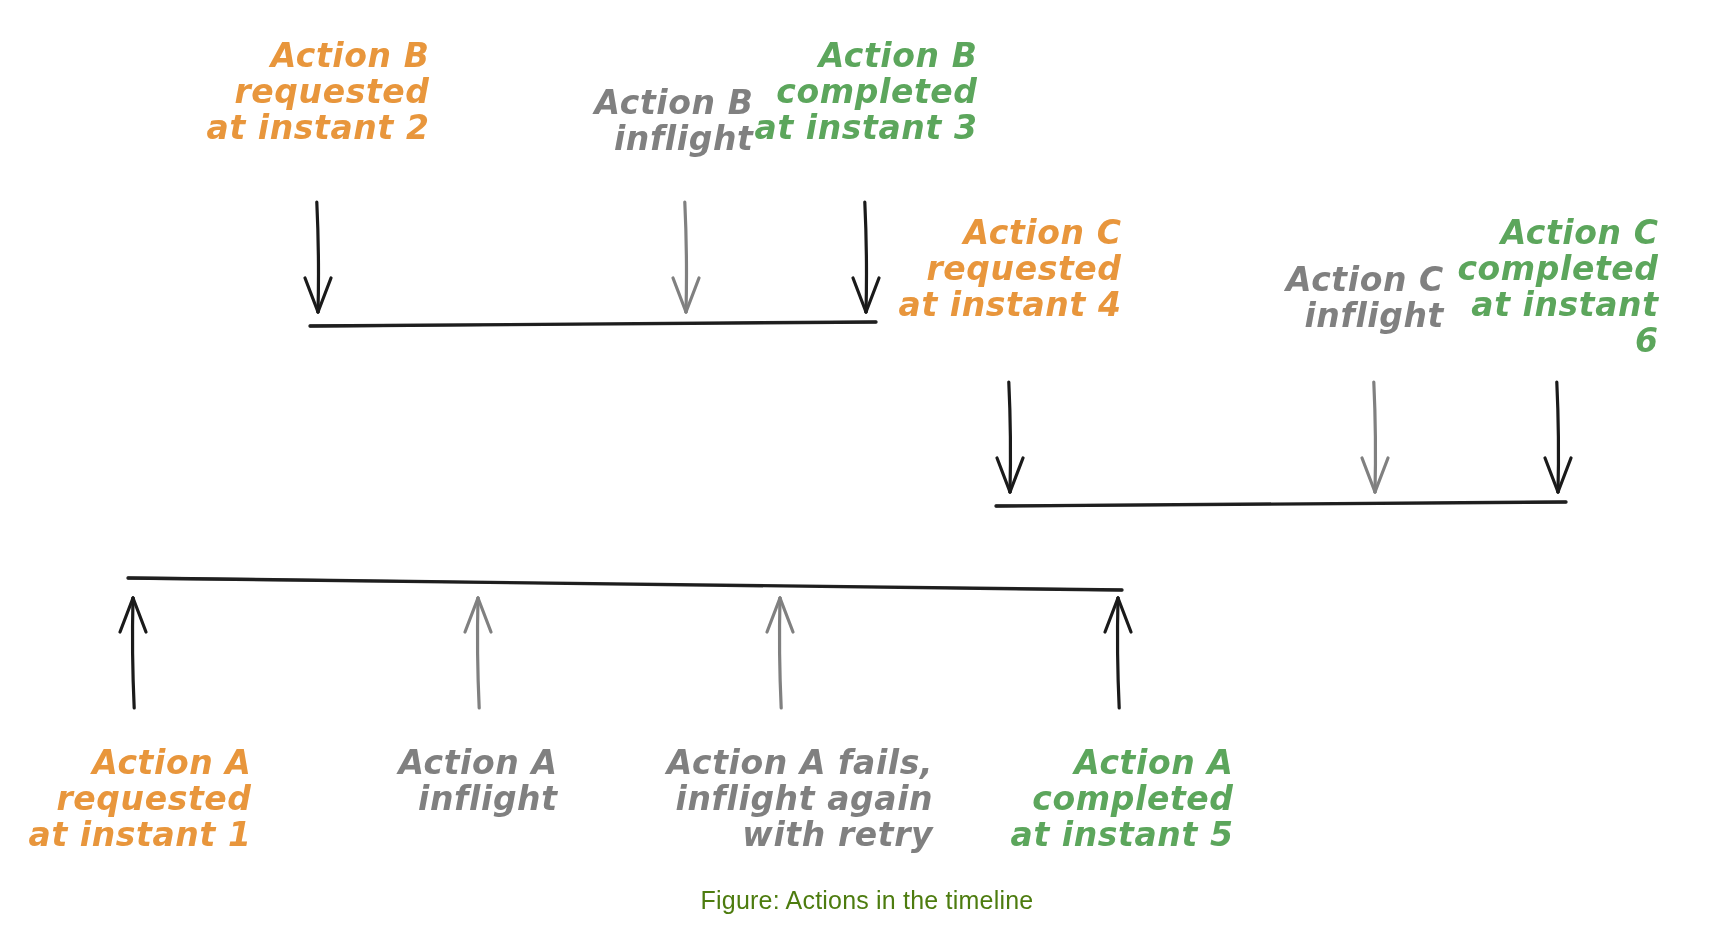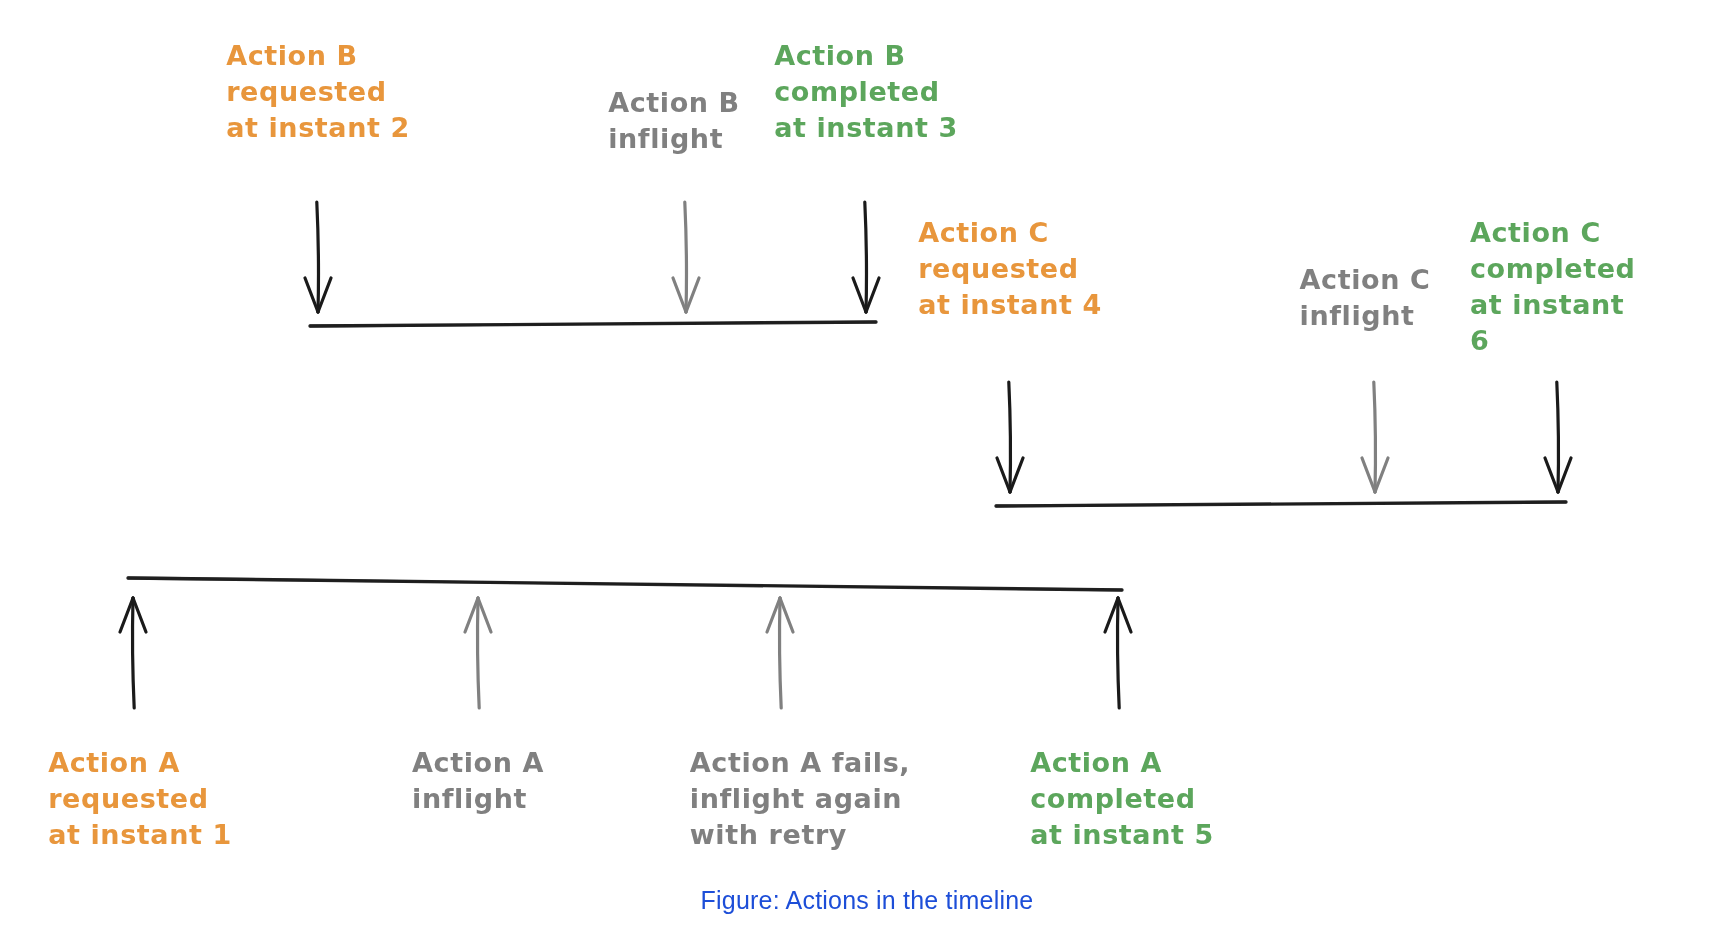--- a/index.html
+++ b/index.html
@@ -21,43 +21,44 @@
   #diagram-svg {
     position: absolute;
     left: 0;
     top: 0;
     width: 1734px;
     height: 938px;
   }
   .hand-label {
     position: absolute;
     font-family: "DejaVu Sans", "Liberation Sans", sans-serif;
+    font-style: italic;
     font-weight: 700;
-    font-size: 27px;
+    font-size: 33px;
     line-height: 36px;
-    text-align: left;
+    text-align: right;
     white-space: pre-line;
     letter-spacing: 0.6px;
     transform: translateX(-50%);
     user-select: none;
   }
   .lbl-requested { color: #e8963c; }
   .lbl-inflight  { color: #808080; }
   .lbl-completed { color: #5ca65c; }
 
   #figure-caption {
     position: absolute;
     left: 0;
     width: 1734px;
     top: 886px;
     text-align: center;
     font-family: "Liberation Sans", sans-serif;
     font-size: 25px;
     font-weight: 400;
-    color: #1d4ed8;
+    color: #4d7c0f;
     letter-spacing: 0.2px;
   }
 </style>
 </head>
 <body>
 
 <div id="figure-root">
 
   <svg id="diagram-svg" viewBox="0 0 1734 938" xmlns="http://www.w3.org/2000/svg">
     <g id="svg-bars">

